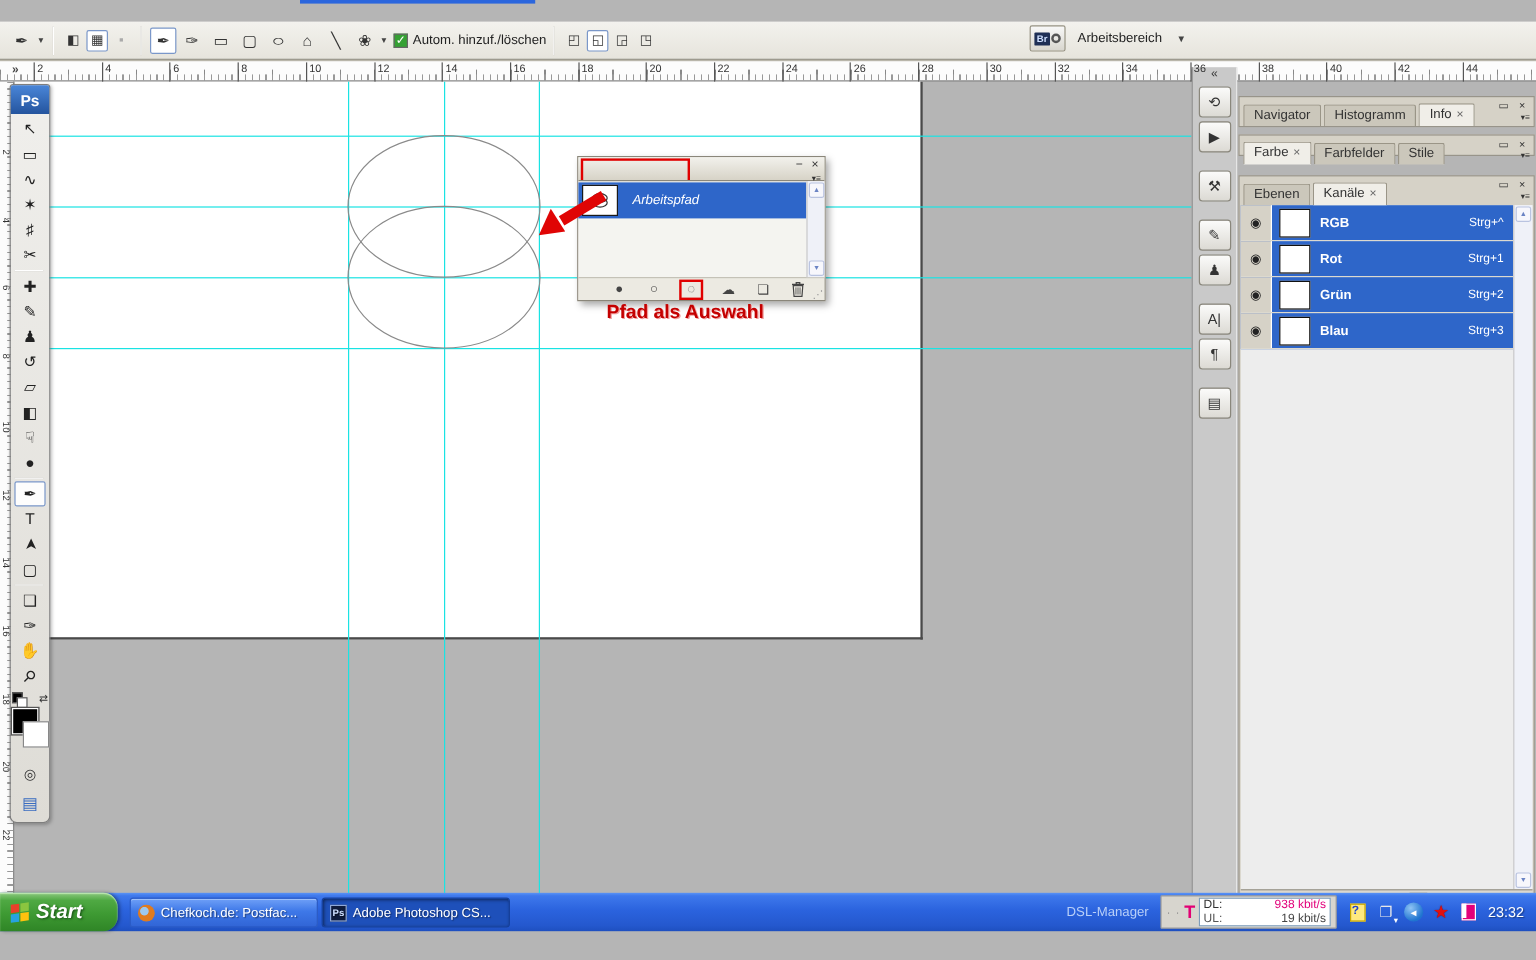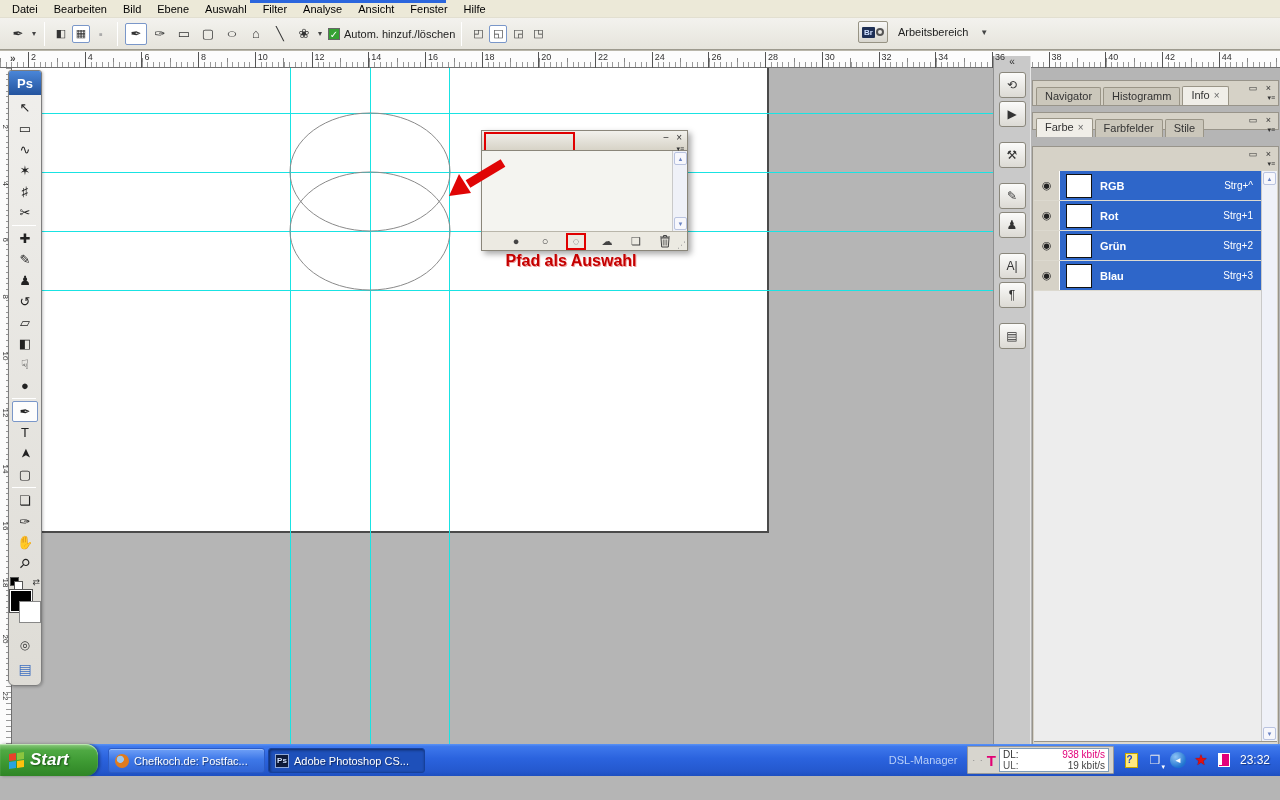--- a/index.html
+++ b/index.html
@@ -189,32 +189,20 @@
   .starico{color:#E01010;font-size:15px;text-shadow:0 0 1px #700;}
   .pinkico{width:12px;height:14px;background:#E2007A;border:1px solid #fff;}
   .pinkico:before{content:"";position:absolute;left:2px;top:1px;width:4px;height:12px;background:#fff;}
   .clock{color:#fff;font-size:12px;margin-right:10px;text-shadow:1px 1px 1px rgba(0,0,0,.4);}
 </style>
 </head>
 <body>
 
 <div id="root">
 
-  <div class="menubar" id="menubar">
-      <span class="mi">Datei</span>
-      <span class="mi">Bearbeiten</span>
-      <span class="mi">Bild</span>
-      <span class="mi">Ebene</span>
-      <span class="mi">Auswahl</span>
-      <span class="mi">Filter</span>
-      <span class="mi">Analyse</span>
-      <span class="mi">Ansicht</span>
-      <span class="mi">Fenster</span>
-      <span class="mi">Hilfe</span>
-    </div>
   <div class="sliver"></div>
 
   <div class="optionsbar">
     <span class="obbtn">✒</span>
     <span class="dd">▾</span>
     <span class="obsep"></span>
     <span id="ob-modes" style="display:flex;">
         <span class="obbtn small">◧</span>
         <span class="obbtn small sel">▦</span>
         <span class="obbtn small dis">▪</span>
@@ -429,20 +417,24 @@
       <div class="pgroup" style="top: 112px; height: 18px;">
         <div class="ptabs">
           <span class="ptab active">Farbe<span class="tx">×</span></span>
           <span class="ptab">Farbfelder</span>
           <span class="ptab">Stile</span>
         </div>
         <span class="pbtns">▭ ×</span>
         <span class="pfly">▾≡</span>
       </div>
       <div class="pgroup" style="top: 146px; height: 616px;">
+        <div class="ptabs">
+          <span class="ptab">Ebenen</span>
+          <span class="ptab active">Kanäle<span class="tx">×</span></span>
+        </div>
         <span class="pbtns">▭ ×</span>
         <span class="pfly">▾≡</span>
         <div class="pcontent">
           <div class="chrow">
             <span class="cheye">◉</span>
             <span class="chthumb"></span>
             <span class="chname">RGB</span>
             <span class="chshort">Strg+^</span>
           </div>
           <div class="chrow">
@@ -489,20 +481,29 @@
       <span class="pf-tabbox">
         <span class="pf-tab">
           <span>Pfade</span><span class="pf-x">×</span>
         </span>
       </span>
       <span class="pf-min">−</span>
       <span class="pf-close">×</span>
       <span class="pf-fly">▾≡</span>
     </div>
     <div class="pf-body">
+      <div class="pf-row">
+        <span class="pf-thumb">
+          <svg width="16" height="14" viewBox="0 0 16 14">
+            <ellipse cx="8" cy="5" rx="6" ry="3.6" fill="none" stroke="#333" stroke-width="1"></ellipse>
+            <ellipse cx="8" cy="9" rx="6" ry="3.6" fill="none" stroke="#333" stroke-width="1"></ellipse>
+          </svg>
+        </span>
+        <span class="pf-rowlabel">Arbeitspfad</span>
+      </div>
       <div class="pf-scroll">
         <span class="scrbtn" style="top:1px;">▲</span>
         <span class="scrbtn" style="bottom:1px;">▼</span>
       </div>
     </div>
     <div class="pf-bottom" id="pfadeButtons">
         <span class="pf-bbtn">●</span>
         <span class="pf-bbtn">○</span>
         <span class="redbox" style="display: flex; align-items: center; justify-content: center;">
           <span class="pf-bbtn">◌</span>

